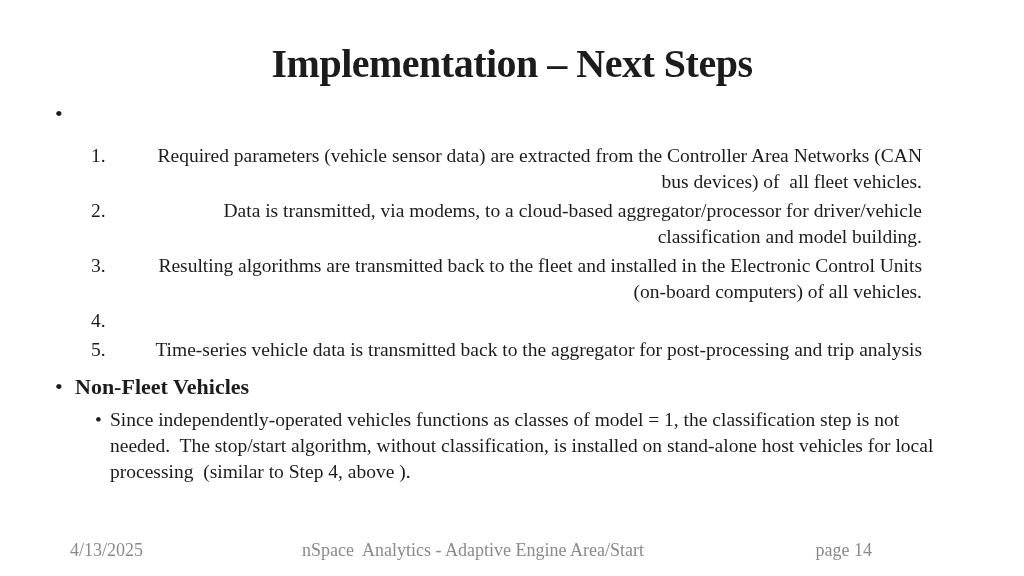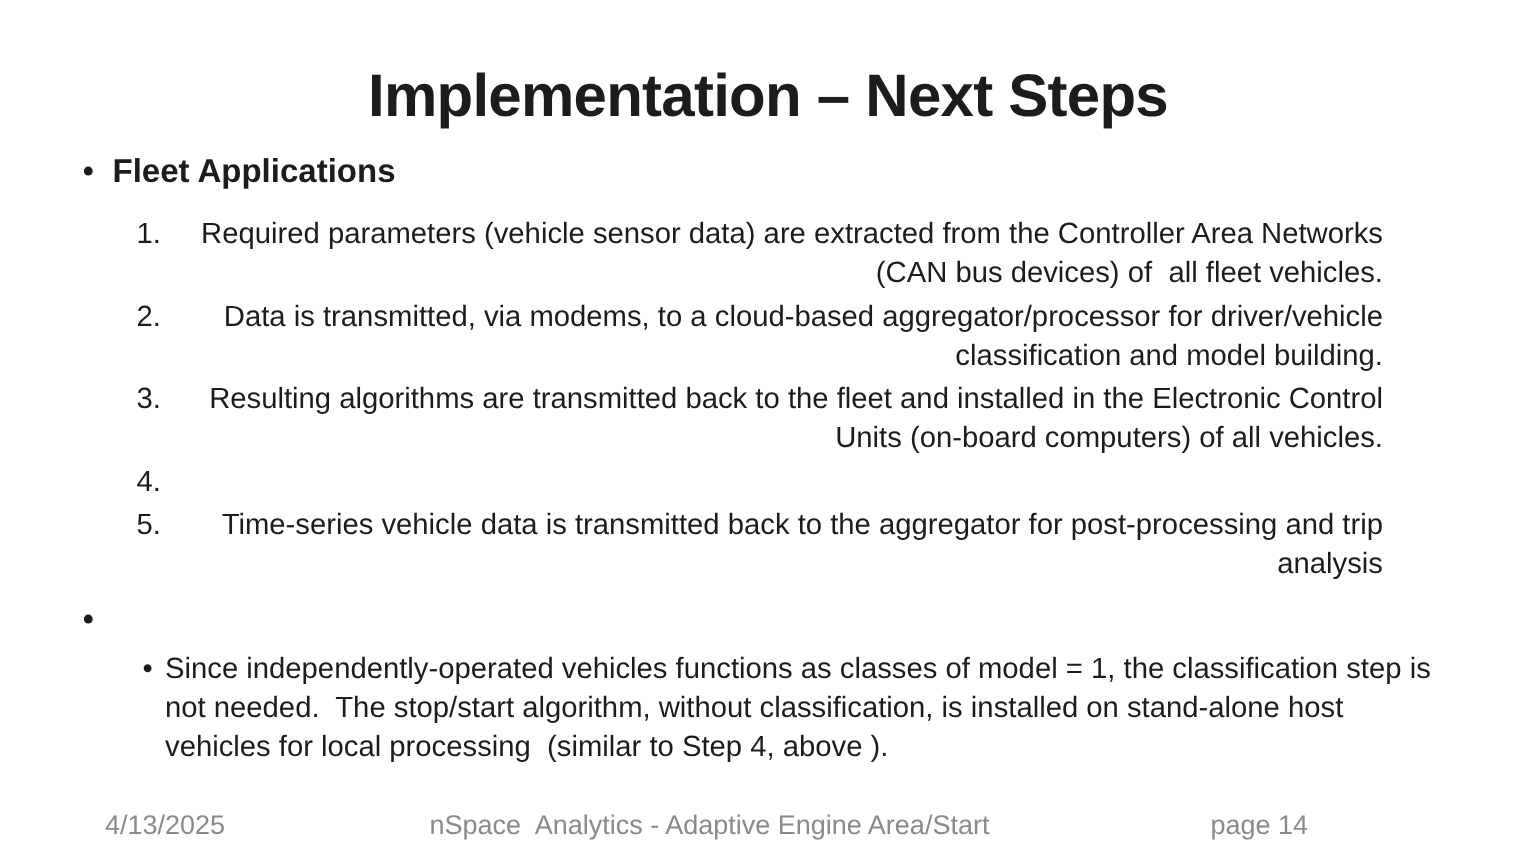--- a/index.html
+++ b/index.html
@@ -1,20 +1,20 @@
 <!DOCTYPE html>
 <html style="--background: #ffffff; --text: #1c1c1c; --footer-text: #8a8a8a;"><head>
 <meta charset="utf-8">
 <style>
   :root {
     --background: #ffffff;
     --text: #1c1c1c;
     --footer-text: #8a8a8a;
   }
-  * { margin: 0; padding: 0; box-sizing: border-box; }
+  * { margin: 0; padding: 0; box-sizing: border-box; font-family: Liberation Serif, serif; }
   html, body {
     width: 1024px; height: 576px;
     background: var(--background);
     font-family: "Liberation Sans", sans-serif;
     color: var(--text);
     overflow: hidden;
   }
   .slide { position: relative; width: 1024px; height: 576px; background: var(--background); }
 
   .title {
@@ -53,21 +53,20 @@
 <body>
 
 <div class="slide">
 
   <div class="title">Implementation – Next Steps</div>
 
   <div class="content">
 
     <div class="h-item">
       <span class="bullet">•</span>
-      <span class="htxt">Fleet Applications</span>
     </div>
 
     <div class="n-item first">
       <span class="num">1.</span>
       <span class="txt">Required parameters (vehicle sensor data) are extracted from the Controller Area Networks (CAN bus devices) of  all fleet vehicles.</span>
     </div>
     <div class="n-item">
       <span class="num">2.</span>
       <span class="txt">Data is transmitted, via modems, to a cloud-based aggregator/processor for driver/vehicle classification and model building.</span>
     </div>
@@ -78,20 +77,21 @@
     <div class="n-item">
       <span class="num">4.</span>
     </div>
     <div class="n-item">
       <span class="num">5.</span>
       <span class="txt">Time-series vehicle data is transmitted back to the aggregator for post-processing and trip analysis</span>
     </div>
 
     <div class="h-item second">
       <span class="bullet">•</span>
+      <span class="htxt">Non-Fleet Vehicles</span>
     </div>
 
     <div class="s-item">
       <span class="bullet">•</span>
       <span class="txt">Since independently-operated vehicles functions as classes of model = 1, the classification step is not needed.  The stop/start algorithm, without classification, is installed on stand-alone host vehicles for local processing  (similar to Step 4, above ).</span>
     </div>
 
   </div>
 
   <div class="footer">

